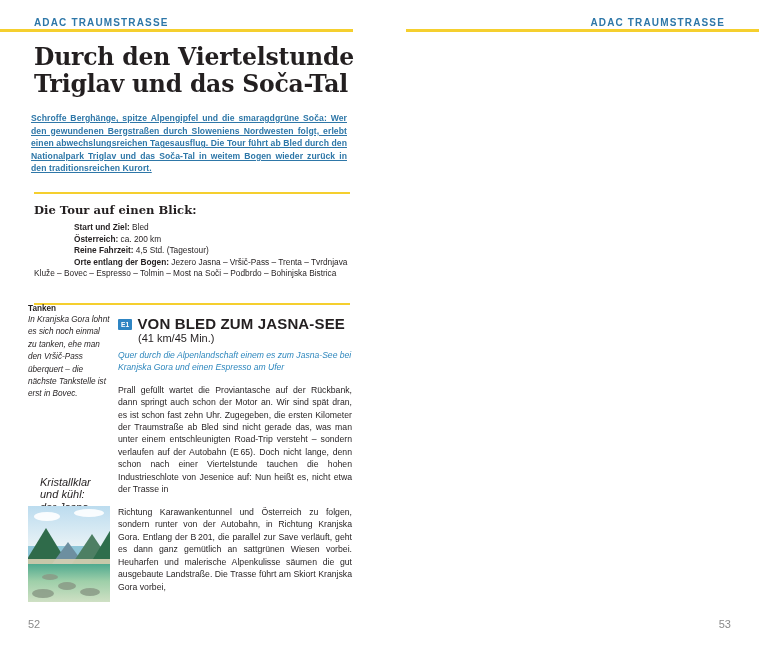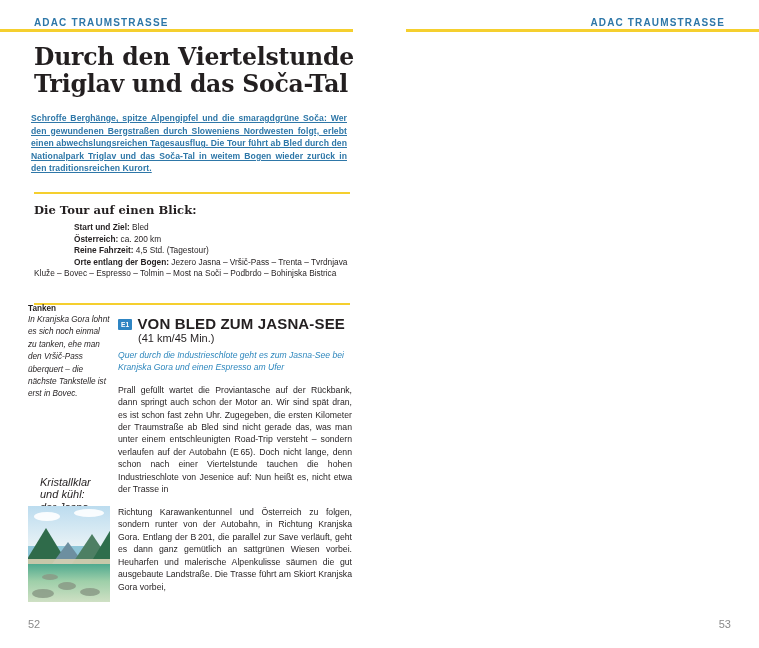--- a/index.html
+++ b/index.html
@@ -196,21 +196,21 @@
       <div class="rock" style="left:52px;bottom:6px;width:20px;height:8px;"></div>
       <div class="rock" style="left:14px;bottom:22px;width:16px;height:6px;"></div>
     </div>
 
     <div class="col-main" style="top:318px;">
       <div class="etappe-head">
         <span class="badge">E1</span>
         <span class="etappe-title">VON BLED ZUM JASNA-SEE</span>
       </div>
       <div class="etappe-dist">(41 km/45 Min.)</div>
-      <p class="etappe-sub">Quer durch die Industrieschlote geht es zum Jasna-See bei Kranjska Gora und einen Espresso am Ufer</p>
+      <p class="etappe-sub">Quer durch die Alpenlandschaft einem es zum Jasna-See bei Kranjska Gora und einen Espresso am Ufer</p>
       <p class="body-p">Prall gefüllt wartet die Proviantasche auf der Rückbank, dann springt auch schon der Motor an. Wir sind spät dran, es ist schon fast zehn Uhr. Zugegeben, die ersten Kilometer der Traumstraße ab Bled sind nicht gerade das, was man unter einem entschleunigten Road-Trip versteht – sondern verlaufen auf der Autobahn (E 65). Doch nicht lange, denn schon nach einer Viertelstunde tauchen die hohen Industrieschlote von Jesenice auf: Nun heißt es, nicht etwa der Trasse in</p>
     </div>
 
     <div class="col-main" style="top:506px;left:118px;width:238px;">
       <p class="body-p tight">Richtung Karawankentunnel und Österreich zu folgen, sondern runter von der Autobahn, in Richtung Kranjska Gora. Entlang der B 201, die parallel zur Save verläuft, geht es dann ganz gemütlich an sattgrünen Wiesen vorbei. Heuharfen und malerische Alpenkulisse säumen die gut ausgebaute Landstraße. Die Trasse führt am Skiort Kranjska Gora vorbei,</p>
     </div>
 
     <div class="pagenum l">52</div>
   </div>
 

